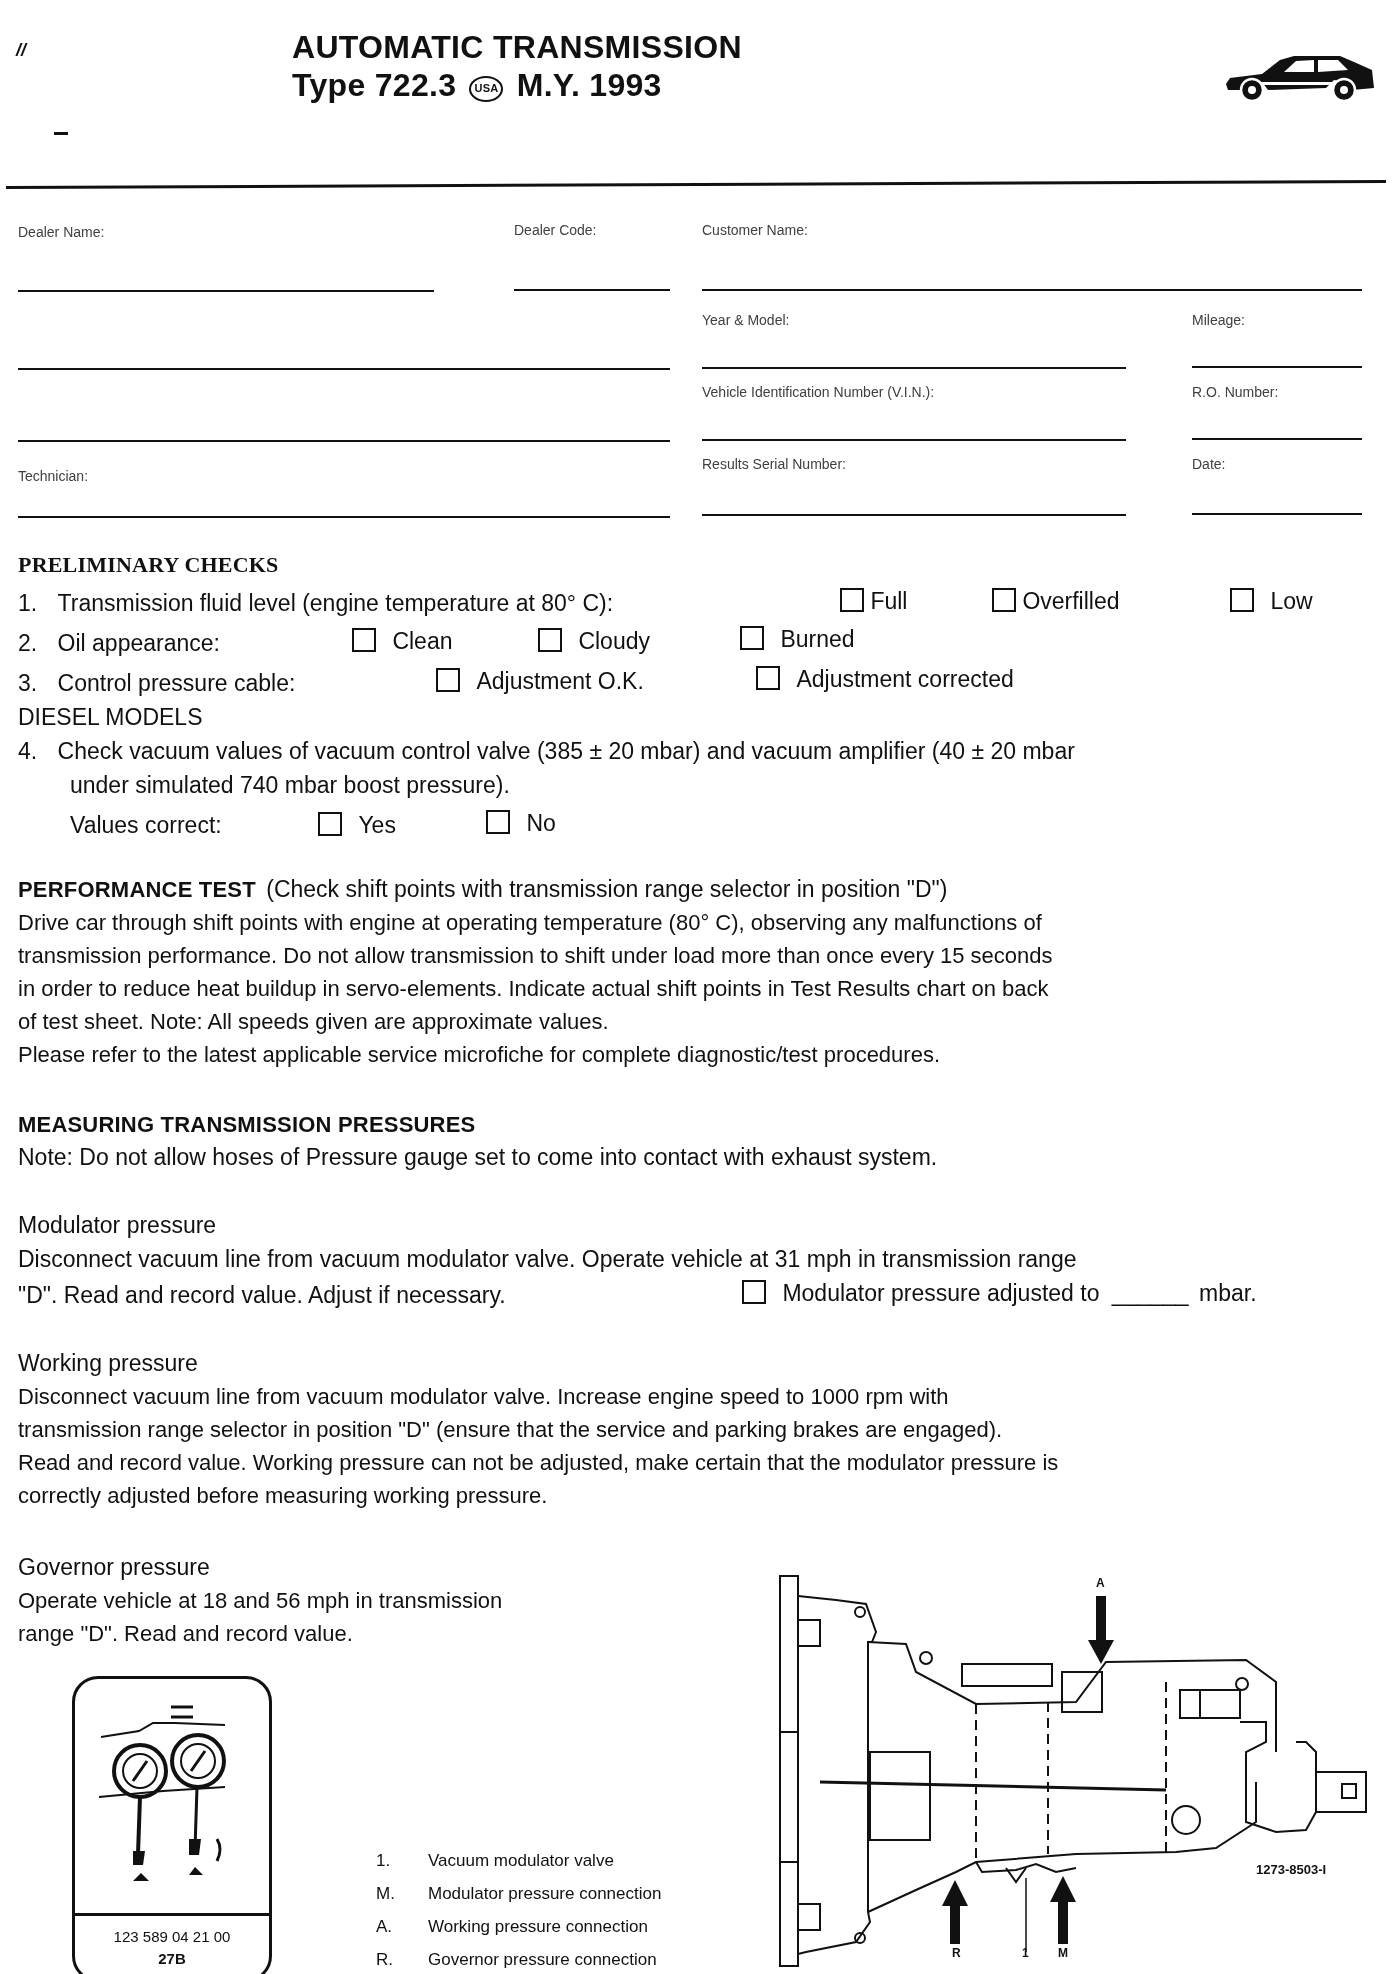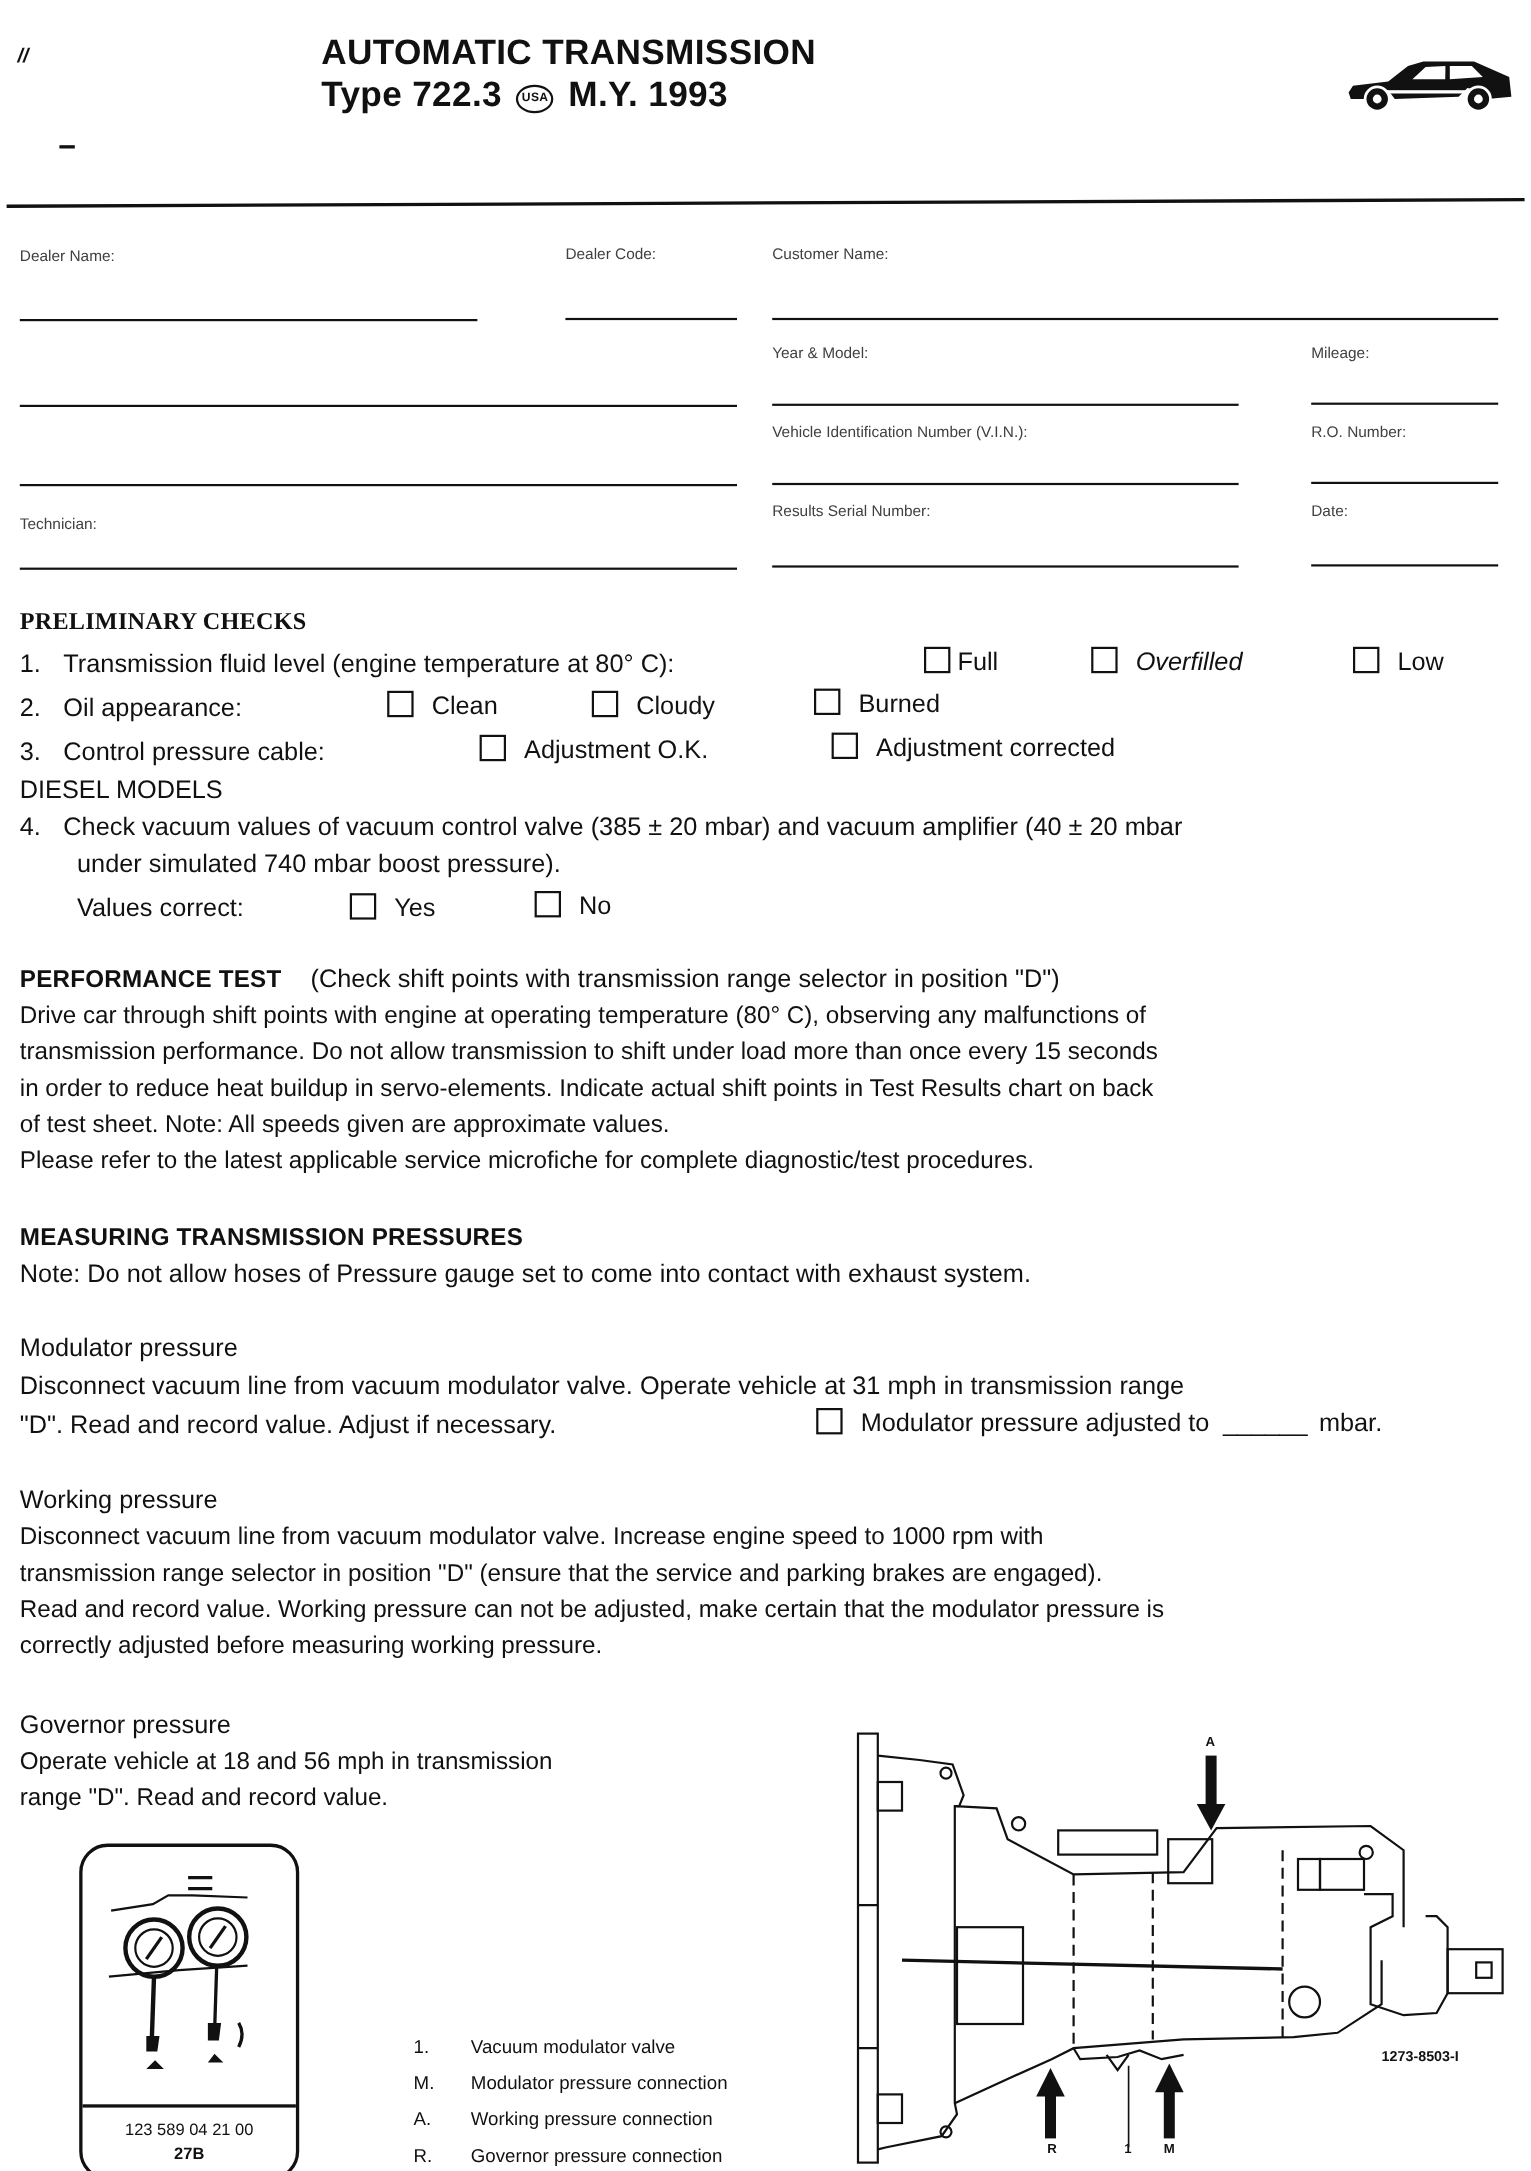--- a/index.html
+++ b/index.html
@@ -103,21 +103,21 @@
 <div class="abs field-label" style="left:1192px; top:456px;">Date:</div>
 <div class="abs field-line" style="left:1192px; top:513px; width:170px;"></div>
 
 <div class="abs section-head" style="left:18px; top:552px;font-family:Liberation Serif, serif;">PRELIMINARY CHECKS</div>
 
 <div class="row" style="left:18px; top:590px;">
   <span>1.</span>
   <span style="margin-left:14px;">Transmission fluid level (engine temperature at 80° C):</span>
 </div>
 <div class="row" style="left:840px; top:588px;"><span class="cb"></span> <span style="margin-left:0;">Full</span></div>
-<div class="row" style="left:992px; top:588px;"><span class="cb"></span> <span style="margin-left:10px;font-style:italic;">Overfilled</span></div>
+<div class="row" style="left:992px; top:588px;"><span class="cb"></span> <span style="">Overfilled</span></div>
 <div class="row" style="left:1230px; top:588px;"><span class="cb"></span> <span style="margin-left:10px;">Low</span></div>
 
 <div class="row" style="left:18px; top:630px;">
   <span>2.</span>
   <span style="margin-left:14px;">Oil appearance:</span>
 </div>
 <div class="row" style="left:352px; top:628px;"><span class="cb"></span> <span style="margin-left:10px;">Clean</span></div>
 <div class="row" style="left:538px; top:628px;"><span class="cb"></span> <span style="margin-left:10px;">Cloudy</span></div>
 <div class="row" style="left:740px; top:626px;"><span class="cb"></span> <span style="margin-left:10px;">Burned</span></div>
 
@@ -135,21 +135,21 @@
   <span style="margin-left:14px;">Check vacuum values of vacuum control valve (385 ± 20 mbar) and vacuum amplifier (40 ± 20 mbar</span>
 </div>
 <div class="row" style="left:70px; top:772px;">under simulated 740 mbar boost pressure).</div>
 
 <div class="row" style="left:70px; top:812px;">Values correct:</div>
 <div class="row" style="left:318px; top:812px;"><span class="cb"></span> <span style="margin-left:10px;">Yes</span></div>
 <div class="row" style="left:486px; top:810px;"><span class="cb"></span> <span style="margin-left:10px;">No</span></div>
 
 <div class="row" style="left:18px; top:876px;">
   <span class="section-head">PERFORMANCE TEST</span>
-  <span style="margin-left:20px;">(Check shift points with transmission range selector in position "D")</span>
+  <span style="margin-left:4px;">(Check shift points with transmission range selector in position "D")</span>
 </div>
 <div class="abs body-text" style="left:18px; top:906px;">
   <div>Drive car through shift points with engine at operating temperature (80° C), observing any malfunctions of</div>
   <div>transmission performance.  Do not allow transmission to shift under load more than once every 15 seconds</div>
   <div>in order to reduce heat buildup in servo-elements.  Indicate actual shift points in Test Results chart on back</div>
   <div>of test sheet.    Note:   All speeds given are approximate values.</div>
   <div>Please refer to the latest applicable service microfiche for complete diagnostic/test procedures.</div>
 </div>
 
 <div class="abs section-head" style="left:18px; top:1112px;">MEASURING TRANSMISSION PRESSURES</div>

